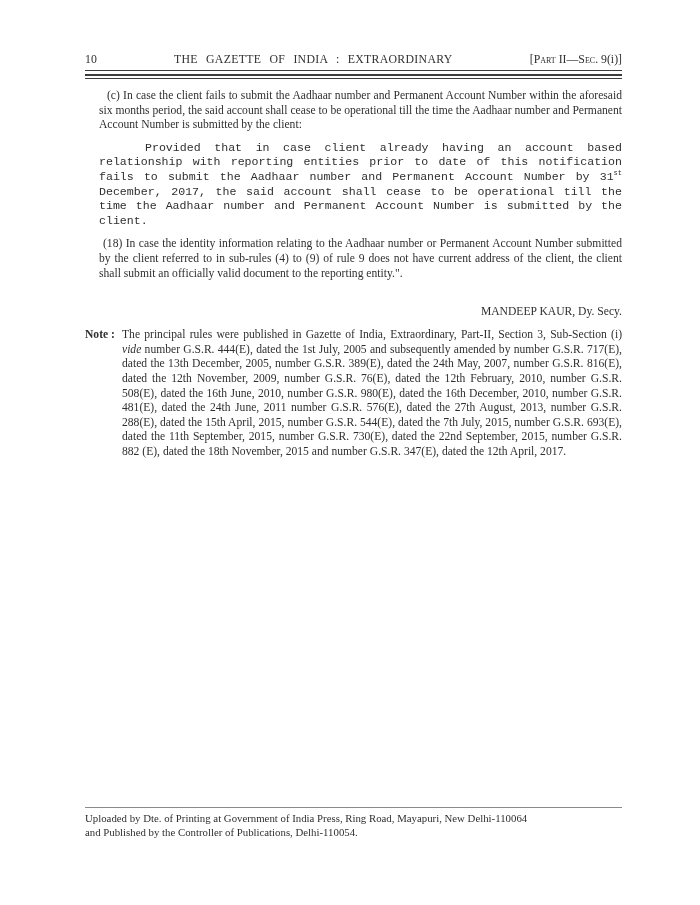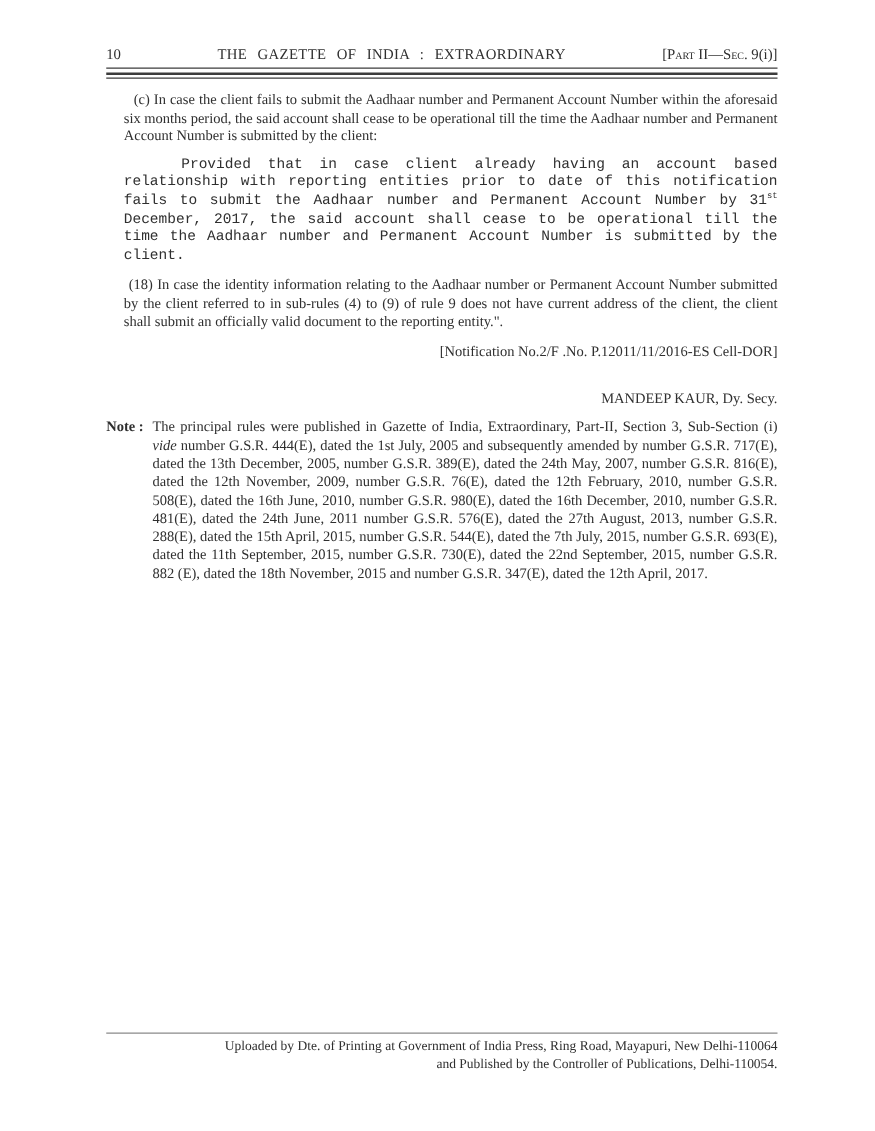--- a/index.html
+++ b/index.html
@@ -20,21 +20,21 @@
     top: 36px;
   }
   
   .header-row {
     display: flex;
     align-items: baseline;
     font-size: 11.8px;
     border-bottom: 1px solid #3c3c3c;
     padding-bottom: 3px;
   }
-  .page-number { flex: 0 0 auto; }
+  .page-number { flex: 0 0 auto; margin-top: 16px; }
   .header-title {
     flex: 1 1 auto;
     text-align: center;
     word-spacing: 5px;
     letter-spacing: 0.3px;
   }
   .part-ref { flex: 0 0 auto; white-space: nowrap; }
   .smallcaps { font-variant: small-caps; }
   .double-rule {
     margin-top: 3px;
@@ -75,24 +75,24 @@
     font-weight: bold;
     white-space: nowrap;
   }
   .note-text { flex: 1 1 auto; text-align: justify; }
   .italic { font-style: italic; }
   
   .footer {
     position: absolute;
     left: 85px;
     right: 78px;
-    top: 826px;
+    top: 807px;
     border-top: 1px solid #8a8a8a;
     padding-top: 4px;
-    text-align: right;
+    text-align: left;
     font-size: 10.8px;
     line-height: 13.5px;
   }
 </style>
 </head>
 <body>
 
 <div class="page">
   <div class="content">
 
@@ -102,21 +102,20 @@
       <span class="part-ref"><span class="smallcaps">[Part II—Sec. </span><span>9(i)]</span></span>
     </div>
     <div class="double-rule"></div>
 
     <p class="para para-c">(c)  In case the client fails to submit the Aadhaar number and Permanent Account Number within the aforesaid six months period, the said account shall cease to be operational till the time the Aadhaar number and Permanent Account Number is submitted by the client:</p>
 
     <p class="para para-prov"><span>Provided that in case client already having an account based relationship with reporting entities prior to date of this notification fails to submit the Aadhaar number and Permanent Account Number by 31</span><sup class="ord">st</sup><span>  December, 2017, the said account shall cease to be operational till the time the Aadhaar number and Permanent Account Number is submitted by the client.</span></p>
 
     <p class="para para-18">(18) In case the identity information relating to the Aadhaar number or Permanent Account Number submitted by the client referred to in sub-rules (4) to (9) of rule 9 does not have current address of the client, the client shall submit an officially valid document to the reporting entity.".</p>
 
-    <div class="notification-line">[Notification No.2/F .No. P.12011/11/2016-ES Cell-DOR]</div>
 
     <div class="signature-line">MANDEEP KAUR, Dy. Secy.</div>
 
     <div class="note-block">
       <span class="note-label">Note :</span>
       <span class="note-text"><span>The principal rules were published in Gazette of India, Extraordinary, Part-II, Section 3, Sub-Section (i) </span><span class="italic">vide</span><span> number G.S.R. 444(E), dated the 1st July, 2005 and subsequently amended by number G.S.R. 717(E), dated the 13th December, 2005, number G.S.R. 389(E), dated the 24th May, 2007, number G.S.R. 816(E), dated the 12th November, 2009, number G.S.R. 76(E), dated the 12th February, 2010, number G.S.R. 508(E), dated the 16th June, 2010, number G.S.R. 980(E), dated the 16th December, 2010, number G.S.R. 481(E), dated the 24th June, 2011  number G.S.R. 576(E), dated the 27th August, 2013, number G.S.R. 288(E), dated the 15th April, 2015, number G.S.R. 544(E), dated the 7th July, 2015, number G.S.R. 693(E), dated the 11th September, 2015, number G.S.R. 730(E), dated the 22nd September, 2015, number G.S.R. 882 (E), dated the 18th November, 2015 and number G.S.R. 347(E), dated the 12th April, 2017.</span></span>
     </div>
 
   </div>
 

